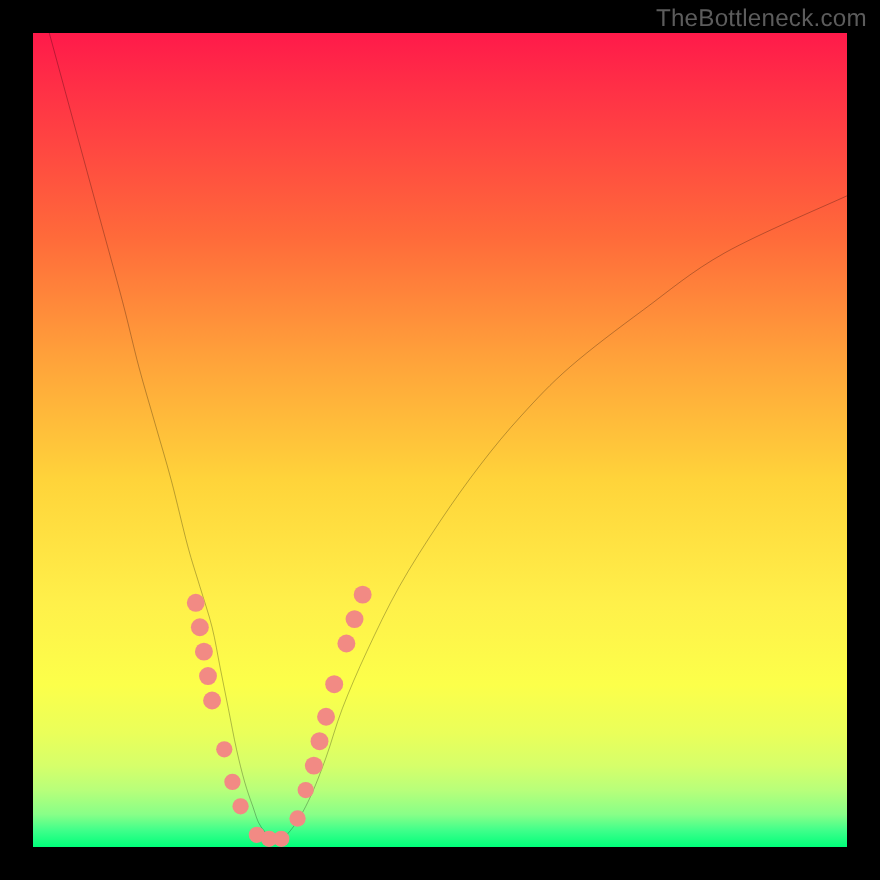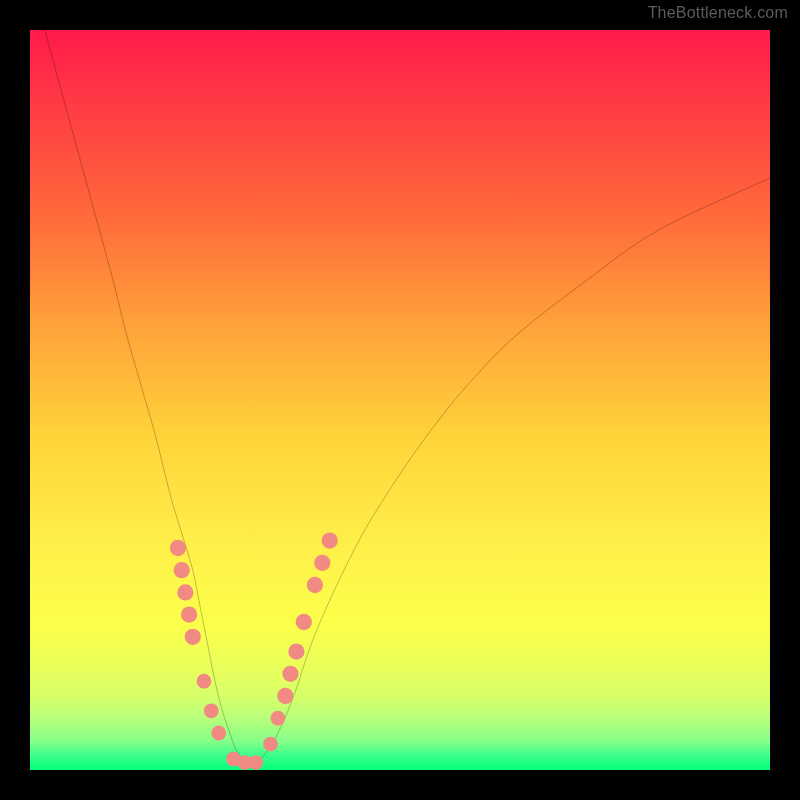--- a/index.html
+++ b/index.html
@@ -48,21 +48,21 @@
   .curve-svg {
     position: absolute;
     left: 0; top: 0;
     width: 740px; height: 740px;
   }
   .watermark {
     position: absolute;
     top: 4px;
     right: 12px;
     color: #5c5c5c;
-    font-size: 16px;
+    font-size: 22px;
     font-weight: 500;
     letter-spacing: 0.2px;
     user-select: none;
   }
 </style>
 </head>
 <body>
 
 <div class="frame">
 

